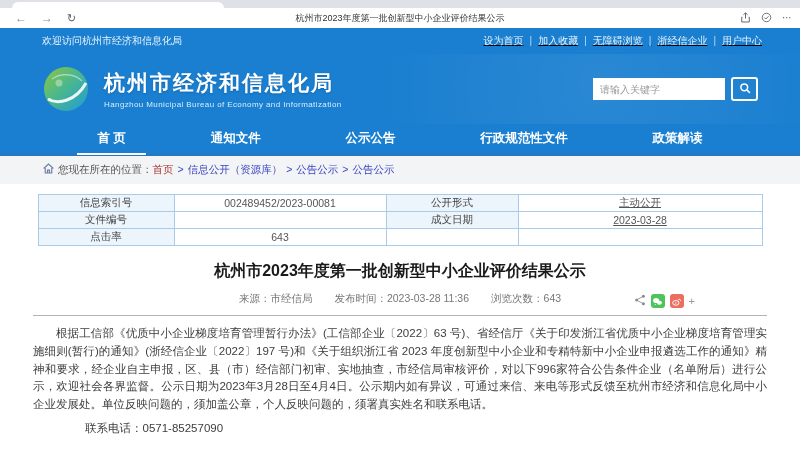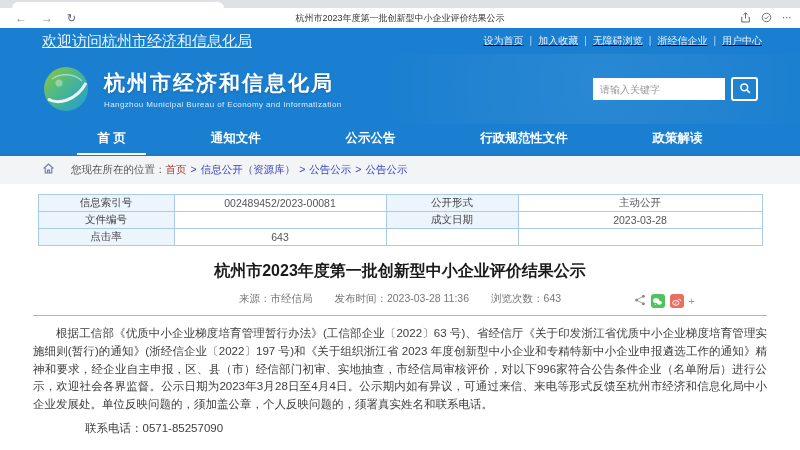--- a/index.html
+++ b/index.html
@@ -11,21 +11,21 @@
   .tab { position:absolute; left:12px; top:2px; width:212px; height:6px; background:#fff; border-radius:7px 7px 0 0; }
   .toolbar { height:20px; background:#fff; display:flex; align-items:center; padding:0 8px; position:relative; }
   .nav-btn { color:#8a8d91; font-size:12px; line-height:1; padding:0 7px; cursor:pointer; }
   .nav-btn.refresh { font-size:11px; color:#5f6368; }
   .page-title { position:absolute; left:0; right:0; text-align:center; font-size:9px; color:#333; pointer-events:none; }
   .chrome-right { margin-left:auto; display:flex; align-items:center; gap:10px; z-index:2; }
   .chrome-right .ci { color:#5f6368; font-size:10px; line-height:1; cursor:pointer; }
 
   
   .topbar { height:26px; background:#1a7fd0; display:flex; align-items:center; padding:0 38px 0 42px; position:relative; }
-  .topbar .welcome { color:#eaf4fc; font-size:15px;text-decoration:underline; }
+  .topbar .welcome { color:#eaf4fc; font-size:10px; }
   .toplinks { margin-left:auto; display:flex; align-items:center;text-decoration:underline; }
   .toplinks a { color:#eaf4fc; font-size:10px; text-decoration:none; cursor:pointer; }
   .toplinks a:not(:last-child)::after { content:"|"; margin:0 6px; color:#bcdcf4; }
 
   .masthead { height:70px; background:#1a7fd0; position:relative; display:flex; align-items:center; padding:0 42px; overflow:hidden; }
   .masthead::before { content:""; position:absolute; right:-80px; top:-120px; width:560px; height:300px;
       border-radius:50%; background:radial-gradient(circle, rgba(255,255,255,0.07) 0%, rgba(255,255,255,0) 70%); }
   .logo { width:48px; height:48px; flex:0 0 auto; }
   .site-names { margin-left:14px; }
   .site-cn { color:#fff; font-size:21px; font-weight:bold; letter-spacing:2px; text-shadow:0 1px 2px rgba(0,60,110,.35); }
@@ -36,34 +36,34 @@
   .search-btn { width:27px; height:24px; background:transparent; border:2px solid #fff; border-radius:3px;
       display:flex; align-items:center; justify-content:center; cursor:pointer; }
 
   .mainnav { height:32px; background:#1a7fd0; border-bottom:3px solid #2479c2; display:flex; align-items:flex-end;
       justify-content:space-around; padding:0 55px; }
   .nav-item { color:#fff; font-size:12.5px; font-weight:bold; text-decoration:none; position:relative; padding:6px 2px; cursor:pointer; }
   .nav-item.active::after { content:""; position:absolute; left:-18px; right:-18px; bottom:-2px; height:2px; background:#fff; }
 
   
   .breadcrumb-bar { height:28px; background:#f3f4f6; display:flex; align-items:center; padding:0 42px; }
-  .bc-prefix { font-size:10.5px; color:#555; margin-left:16px; }
+  .bc-prefix { font-size:10.5px; color:#555; margin-left:3px; }
   .bc-links { display:flex; align-items:center; font-size:10.5px; }
   .bc-links a { text-decoration:none; color:#3b46c1; cursor:pointer; }
   .bc-links a.first { color:#a5342e; }
   .bc-links a:not(:last-child)::after { content:">"; margin:0 4px; color:#3b46c1; }
 
   
   .content { background:#fff; padding:10px 33px 0 33px; }
   table.info { border-collapse:collapse; width:724px; margin:0 auto; table-layout:fixed; }
   table.info td { border:1px solid #a9cbe9; height:17px; font-size:10.5px; text-align:center; padding:0 4px;
       overflow:hidden; white-space:nowrap; }
   td.lbl { background:#edf5fc; color:#444; width:136px;margin-top:22px; }
   td.val { background:#fff; color:#555; }
-  td.v1 { width:212px; } td.l2 { width:132px; } td.v2 { width:244px; }
+  td.v1 { width:212px; } td.l2 { width:132px; } td.v2 { width:244px;text-decoration:underline; }
 
   .art-title { margin-top:15px; text-align:center; font-size:16px; font-weight:bold; color:#1a1a1a; }
   .meta-row { position:relative; margin-top:10px; height:16px; }
   .meta-center { display:flex; justify-content:center; gap:22px; font-size:10.5px; color:#777; }
   .share-group { position:absolute; right:72px; top:0; display:flex; align-items:center; gap:5px; }
   .badge { width:14px; height:14px; border-radius:3px; display:flex; align-items:center; justify-content:center; cursor:pointer; }
   .badge.wechat { background:#4fc35b; }
   .badge.weibo { background:#ec6e60; }
   .share-plus { color:#9a9a9a; font-size:11px; cursor:pointer; }
   .meta-divider { border:none; border-top:1px solid #b3b3b3; margin-top:7px; }

